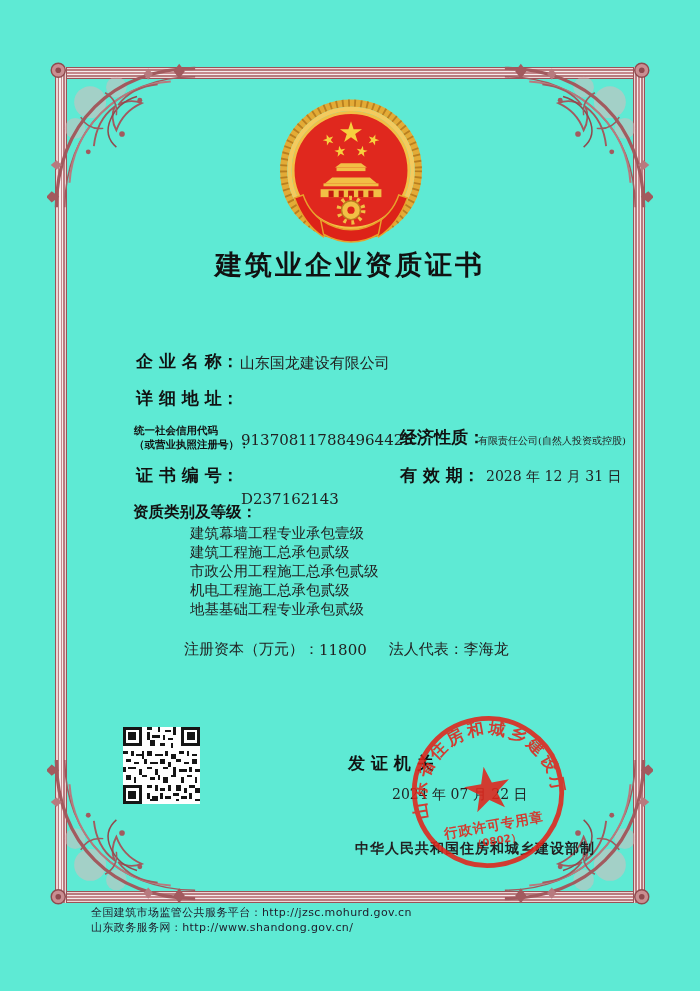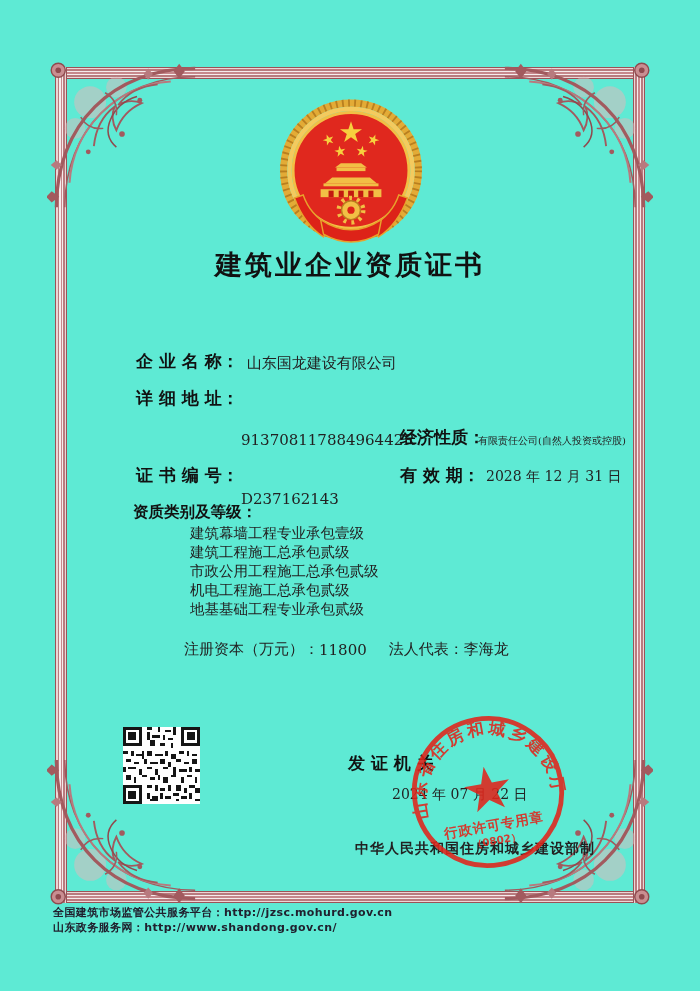--- a/index.html
+++ b/index.html
@@ -22,27 +22,27 @@
   .c-tl{left:47px;top:59px;} .c-tr{left:503px;top:59px;transform:scaleX(-1);}
   .c-bl{left:47px;top:758px;transform:scaleY(-1);} .c-br{left:503px;top:758px;transform:scale(-1,-1);}
 
   
   .abs{position:absolute;z-index:3;}
   .emblem{left:278px;top:98px;width:146px;height:152px;}
   .title{left:0;top:247px;width:700px;text-align:center;font-size:27px;font-weight:bold;
          letter-spacing:3px;color:#111;}
   .lbl{font-weight:bold;font-size:17px;color:#111;white-space:nowrap;}
   .val{font-family:"DejaVu Serif","Liberation Serif",serif;font-size:15px;color:#222;white-space:nowrap;}
-  .row{display:flex;align-items:flex-end;gap:8px;}
+  .row{display:flex;align-items:flex-end;gap:1px;}
   .lbl-sm{font-weight:bold;font-size:10.5px;line-height:1.3;color:#111;white-space:nowrap;}
   .val-tiny{font-family:"DejaVu Serif","Liberation Serif",serif;font-size:10px;color:#222;white-space:nowrap;}
   .qual-head{font-weight:bold;font-size:15.5px;color:#111;}
   .qual-list{font-family:"DejaVu Serif","Liberation Serif",serif;font-size:14.5px;line-height:19px;color:#222;}
   .made{font-size:14px;font-weight:600;letter-spacing:1px;color:#222;}
-  .footer-links{font-size:11px;font-weight:bold;line-height:15px;color:#20202e;letter-spacing:.4px;}
+  .footer-links{font-size:11px;font-weight:normal;line-height:15px;color:#20202e;letter-spacing:.4px;margin-left:38px;}
 
   .seal-wrap{left:408px;top:712px;width:160px;height:160px;transform:rotate(-10deg);
              opacity:.88;z-index:4;}
   .qr{left:123px;top:727px;width:77px;height:77px;}
 </style>
 </head>
 <body>
 
 <div class="page">
 
@@ -130,20 +130,24 @@
 
   <div class="abs row" style="left:136px;top:350px;">
     <span class="lbl">企 业 名 称：</span>
     <span class="val">山东国龙建设有限公司</span>
   </div>
 
   <div class="abs row" style="left:136px;top:387px;">
     <span class="lbl">详 细 地 址：</span>
   </div>
 
+  <div class="abs lbl-sm" style="left:134px;top:424px;">
+    <div>统一社会信用代码</div>
+    <div>（或营业执照注册号）：</div>
+  </div>
   <div class="abs val" style="left:241px;top:431px;">91370811788496442R</div>
   <div class="abs lbl" style="left:400px;top:426px;">经济性质：</div>
   <div class="abs val-tiny" style="left:478px;top:434px;">有限责任公司(自然人投资或控股)</div>
 
   <div class="abs lbl" style="left:136px;top:464px;">证 书 编 号：</div>
   <div class="abs val" style="left:241px;top:490px;">D237162143</div>
   <div class="abs lbl" style="left:400px;top:464px;">有  效  期：</div>
   <div class="abs val" style="left:486px;top:468px;font-size:14px;">2028 年 12 月 31 日</div>
 
   <div class="abs qual-head" style="left:133px;top:502px;">资质类别及等级：</div>

